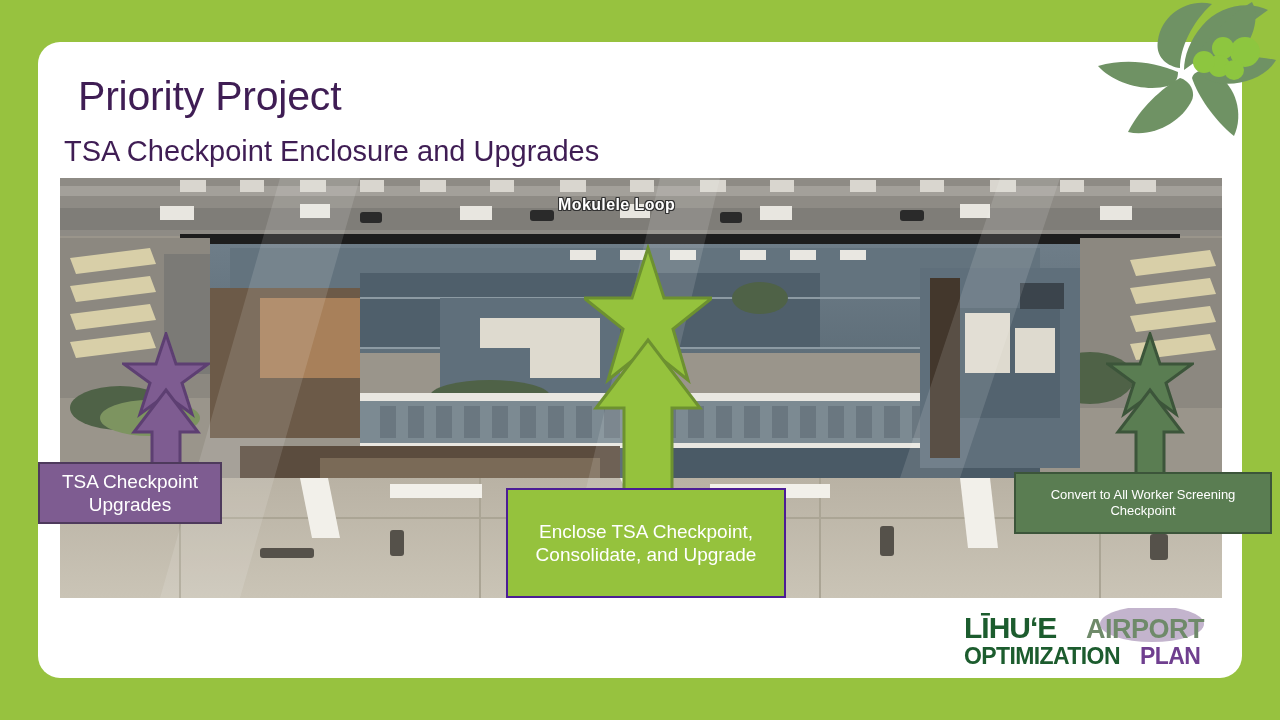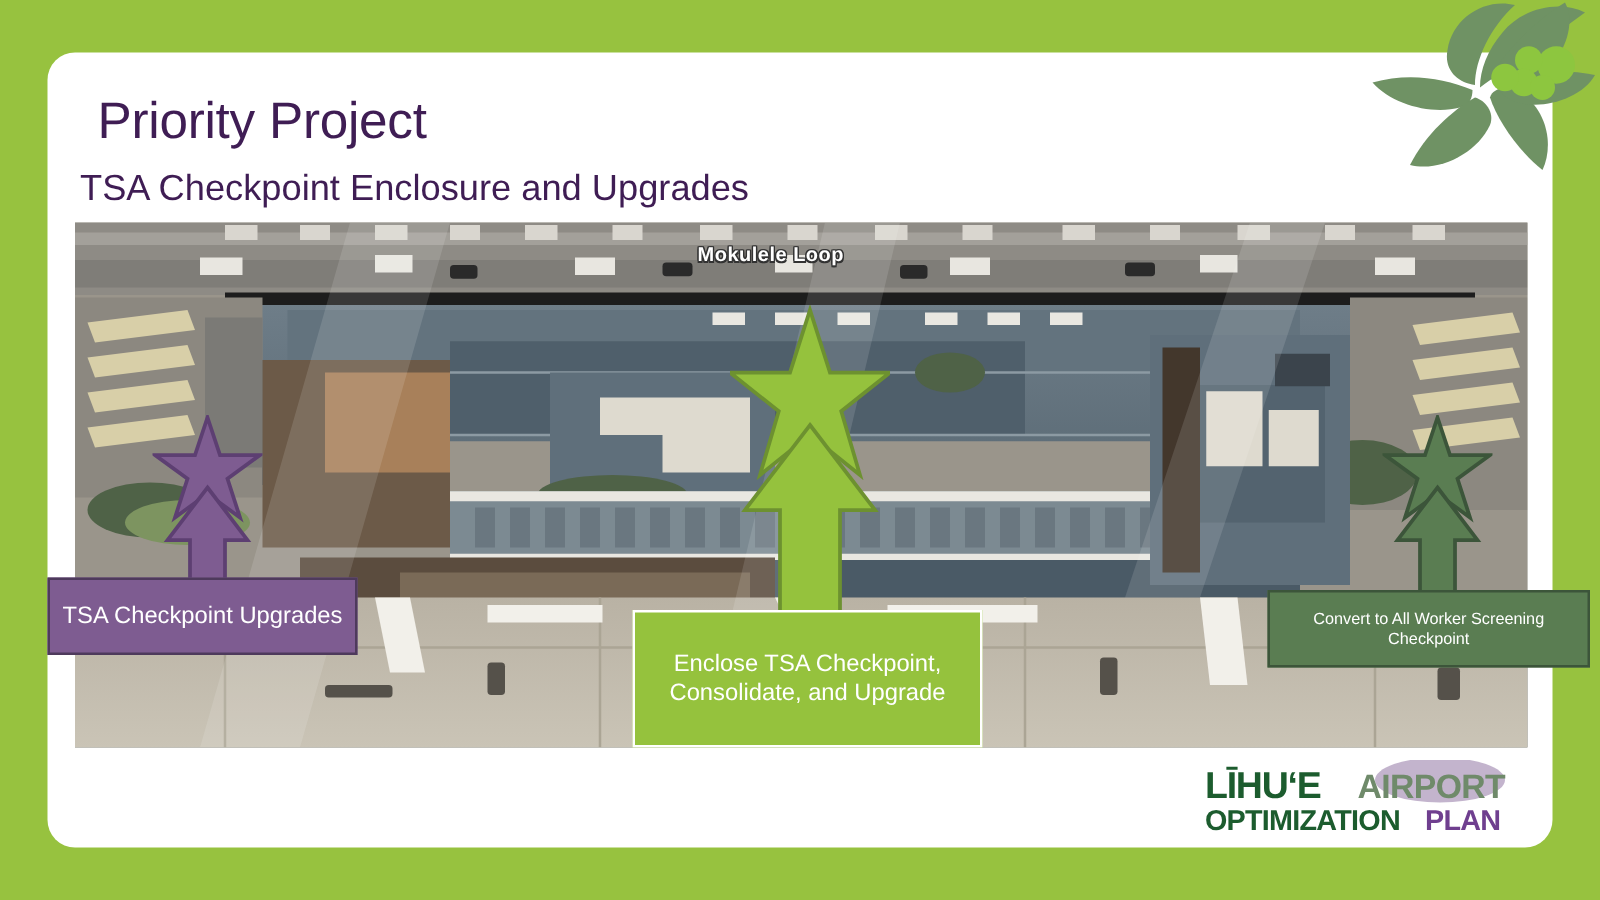--- a/index.html
+++ b/index.html
@@ -48,26 +48,26 @@
   
   .marker{position:absolute;pointer-events:none;}
 
   
   .callout{
     position:absolute;color:#ffffff;text-align:center;
     display:flex;align-items:center;justify-content:center;
     box-sizing:border-box;line-height:1.22;
   }
   .callout-purple{
-    left:38px;top:462px;width:248px;height:62px;
+    left:38px;top:462px;width:184px;height:62px;
     background:#7e5c91;border:2px solid #4e3a5c;font-size:19px;padding:2px 6px;
   }
   .callout-lime{
     left:506px;top:488px;width:280px;height:110px;
-    background:#95c23d;border:2px solid #ffffff;font-size:19px;padding:0 8px;
+    background:#95c23d;border:2px solid #4c1d95;font-size:19px;padding:0 8px;
   }
   .callout-sage{
     left:1014px;top:472px;width:258px;height:62px;
     background:#5a7d52;border:2px solid #3c553a;font-size:13px;padding:2px 6px;
   }
 
   
   .logo{position:absolute;left:962px;top:608px;width:262px;height:62px;}
 </style>
 </head>

